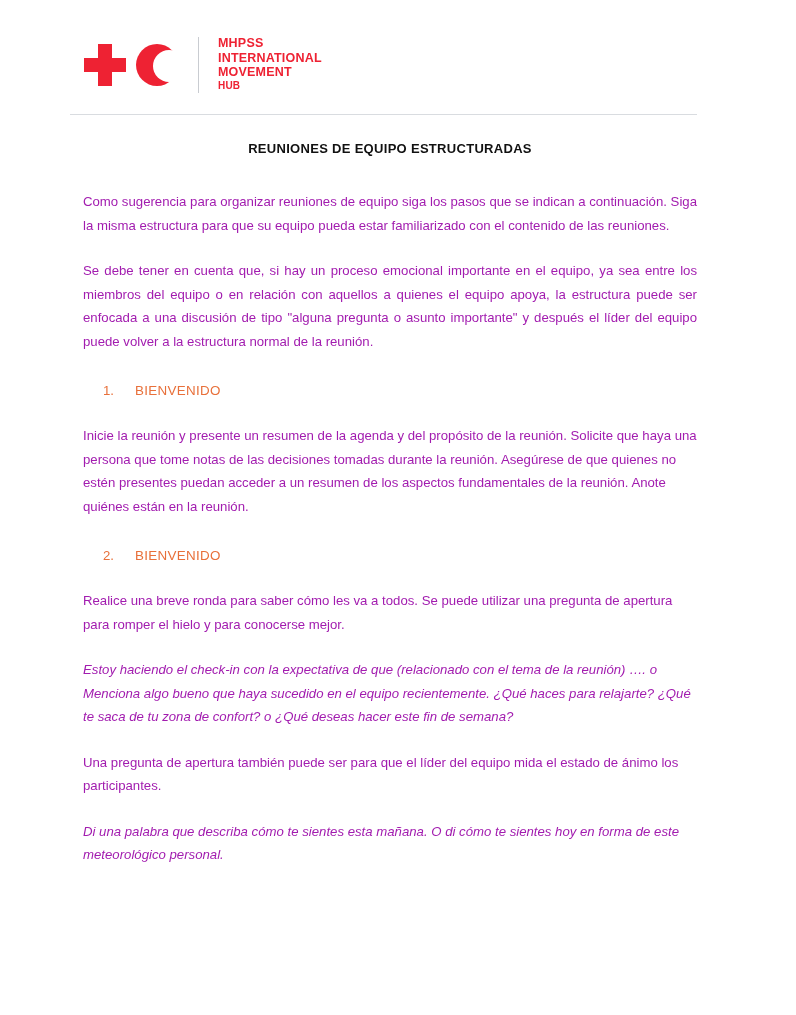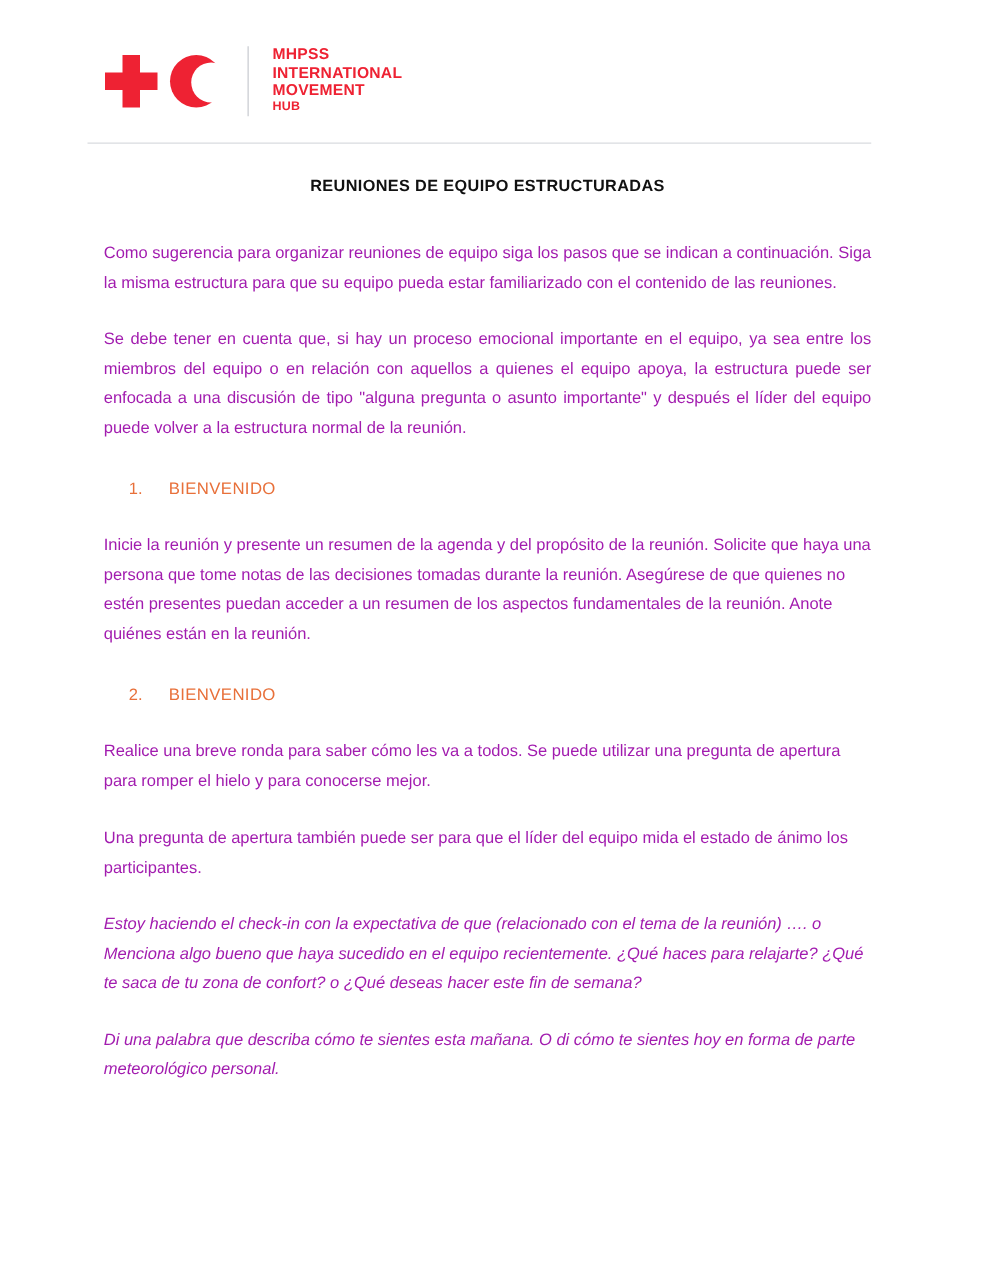--- a/index.html
+++ b/index.html
@@ -196,18 +196,18 @@
       <span class="num">1.</span>
       <span class="label">BIENVENIDO</span>
     </div>
     <p class="after-heading">Inicie la reunión y presente un resumen de la agenda y del propósito de la reunión. Solicite que haya una persona que tome notas de las decisiones tomadas durante la reunión. Asegúrese de que quienes no estén presentes puedan acceder a un resumen de los aspectos fundamentales de la reunión. Anote quiénes están en la reunión.</p>
 
     <div class="num-item">
       <span class="num">2.</span>
       <span class="label">BIENVENIDO</span>
     </div>
     <p class="after-heading">Realice una breve ronda para saber cómo les va a todos. Se puede utilizar una pregunta de apertura para romper el hielo y para conocerse mejor.</p>
+    <p class="spaced italic">Estoy haciendo el check-in con la expectativa de que (relacionado con el tema de la reunión) …. o Menciona algo bueno que haya sucedido en el equipo recientemente. ¿Qué haces para relajarte? ¿Qué te saca de tu zona de confort? o ¿Qué deseas hacer este fin de semana?</p>
     <p class="spaced">Una pregunta de apertura también puede ser para que el líder del equipo mida el estado de ánimo los participantes.</p>
-    <p class="spaced italic">Estoy haciendo el check-in con la expectativa de que (relacionado con el tema de la reunión) …. o Menciona algo bueno que haya sucedido en el equipo recientemente. ¿Qué haces para relajarte? ¿Qué te saca de tu zona de confort? o ¿Qué deseas hacer este fin de semana?</p>
-    <p class="spaced italic">Di una palabra que describa cómo te sientes esta mañana. O di cómo te sientes hoy en forma de parte meteorológico personal.</p>
+    <p class="spaced italic">Di una palabra que describa cómo te sientes esta mañana. O di cómo te sientes hoy en forma de este meteorológico personal.</p>
 
   </div>
 </div>
 
 </body></html>

